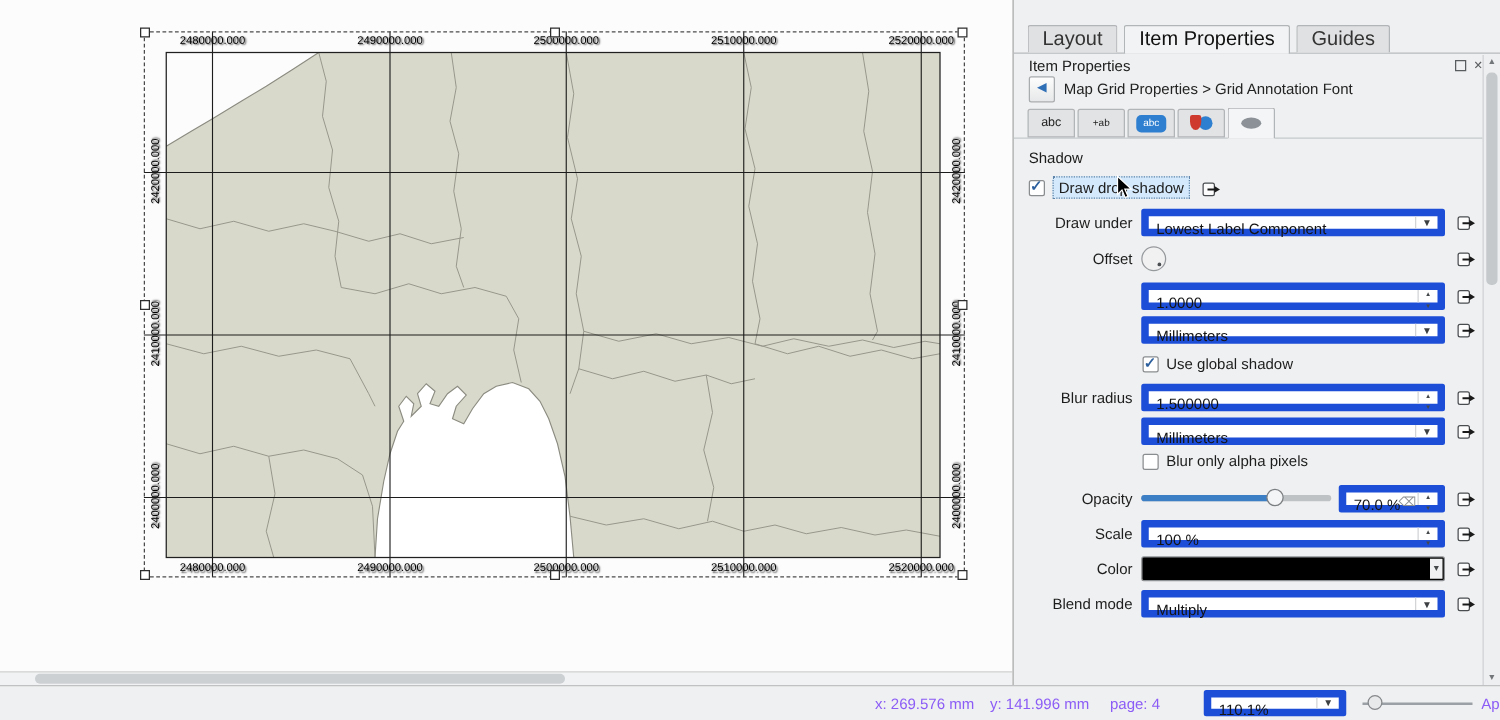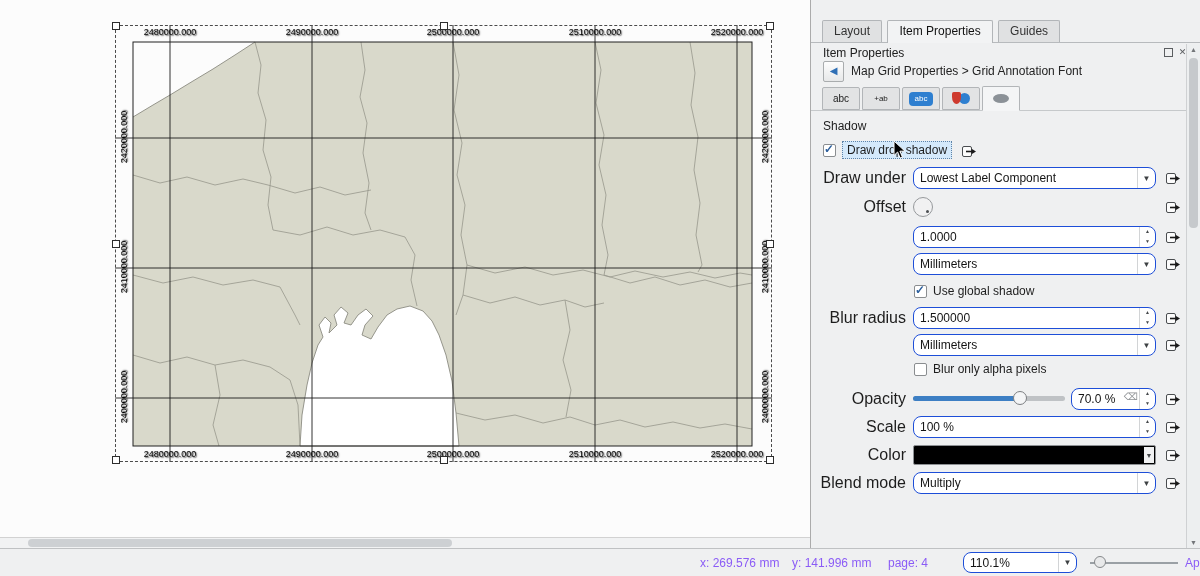--- a/index.html
+++ b/index.html
@@ -20,21 +20,21 @@
   #h-scroll .thumb{position:absolute;left:28px;top:1px;width:424px;height:8px;background:#cdd0d3;border-radius:4px}
   #v-scroll{position:absolute;left:1186px;top:44px;width:14px;height:504px;background:#edeff0;border-left:1px solid #cfd1d3;box-sizing:border-box}
   #v-scroll .thumb{position:absolute;left:2px;top:14px;width:9px;height:170px;background:#c6c9cc;border-radius:4px}
   .sb-arrow{position:absolute;left:0;width:13px;text-align:center;font-size:7px;color:#737679}
   #statusbar{position:absolute;left:0;top:548px;width:1200px;height:28px;background:#eff0f1;border-top:1px solid #bfc1c3;box-sizing:border-box}
   .status-text{position:absolute;top:7px;font-size:12px;color:#8b5cf6;white-space:nowrap}
 
   
   #panel{position:absolute;left:810px;top:0;width:390px;height:548px;background:#eff0f1;border-left:1px solid #ababab;box-sizing:border-box}
   .tabbar{position:absolute;left:0;top:20px;width:100%;height:23px;border-bottom:1px solid #b7babd;box-sizing:border-box;padding-left:11px}
-  .tab{display:inline-block;height:22px;line-height:21px;padding:0 11px;font-size:12px;color:#333;
+  .tab{display:inline-block;height:22px;line-height:21px;padding:0 11px;font-size:16px;color:#333;
        background:#e0e1e2;border:1px solid #b2b5b8;border-bottom:none;border-radius:2px 2px 0 0;margin-right:2px;box-sizing:border-box;position:relative;top:0}
   .tab.active{background:#f2f3f4;height:23px;z-index:2;color:#111}
   .panel-title{position:absolute;left:12px;top:46px;font-size:12px;color:#202020}
   .title-btn{position:absolute;top:47px;width:11px;height:11px;color:#5a5d60;font-size:9px;line-height:10px;text-align:center}
   .float-glyph{display:block;width:7px;height:7px;border:1px solid #5a5d60;margin:1px auto}
   .back-btn{position:absolute;left:12px;top:61px;width:19px;height:19px;background:linear-gradient(#fdfdfd,#e7e8e9);
             border:1px solid #a9acae;border-radius:2px;text-align:center;line-height:18px;font-size:10px;color:#2f6fb5}
   .breadcrumb{position:absolute;left:40px;top:64px;font-size:12px;font-weight:normal;color:#232323;white-space:nowrap}
 
   .fmt-tabs{position:absolute;left:11px;top:86px;height:25px}
@@ -50,22 +50,22 @@
   .bg-icon .shield{position:absolute;left:1px;top:1px;width:9px;height:12px;background:#ce3a2e;border-radius:2px 2px 55% 55%/2px 2px 65% 65%}
   .shadow-icon{width:16px;height:9px;background:#787f86;border-radius:50%;opacity:.85}
 
   .section-label{position:absolute;left:12px;top:119px;font-size:12px;color:#1c1c1c}
 
   .cb{position:absolute;width:13px;height:13px;background:#fff;border:1px solid #8a8d90;border-radius:2px;box-sizing:border-box}
   .cb.checked::after{content:"\2713";position:absolute;left:0;top:-3px;font-size:12px;font-weight:bold;color:#2c5f9d}
   .cb-label{position:absolute;font-size:12px;color:#1d1d1d;white-space:nowrap}
   .hl{background:#d4e9fb;border:1px dotted #5f84a8;padding:1px 4px}
 
-  .row-label{position:absolute;left:0;width:95px;text-align:right;font-size:16px;color:#1d1d1d;line-height:22px}
-  .control{position:absolute;height:22px;background:#fff;border:1px solid #1d4ed8;border-radius:8px;box-sizing:border-box;font-size:12px;color:#141414}
+  .row-label{position:absolute;left:0;width:95px;text-align:right;font-size:12px;color:#1d1d1d;line-height:22px}
+  .control{position:absolute;height:22px;background:#fff;border:6px solid #1d4ed8;border-radius:2px;box-sizing:border-box;font-size:12px;color:#141414}
   .control .txt{position:absolute;left:6px;top:0;line-height:20px;white-space:nowrap}
   .combo .arrow{position:absolute;right:0;top:0;width:17px;height:100%;border-left:1px solid #d2d4d6;
                 display:flex;align-items:center;justify-content:center;font-size:8px;color:#3d4043}
   .spin .steppers{position:absolute;right:0;top:0;width:15px;height:100%;border-left:1px solid #d2d4d6;display:flex;flex-direction:column}
   .spin .steppers span{flex:1;font-size:5px;line-height:9px;text-align:center;color:#45484b}
   .clear-btn{position:absolute;right:17px;top:2px;font-size:10px;color:#8d9093}
 
   .dd-btn{position:absolute;left:352px;width:20px;height:20px;display:flex;align-items:center;justify-content:center}
   .dial{position:absolute;width:20px;height:20px;border-radius:50%;background:#f1f1f2;border:1px solid #96999c;box-sizing:border-box}
   .dial::after{content:"";position:absolute;right:3px;bottom:3px;width:3px;height:3px;border-radius:50%;background:#4c4f52}

